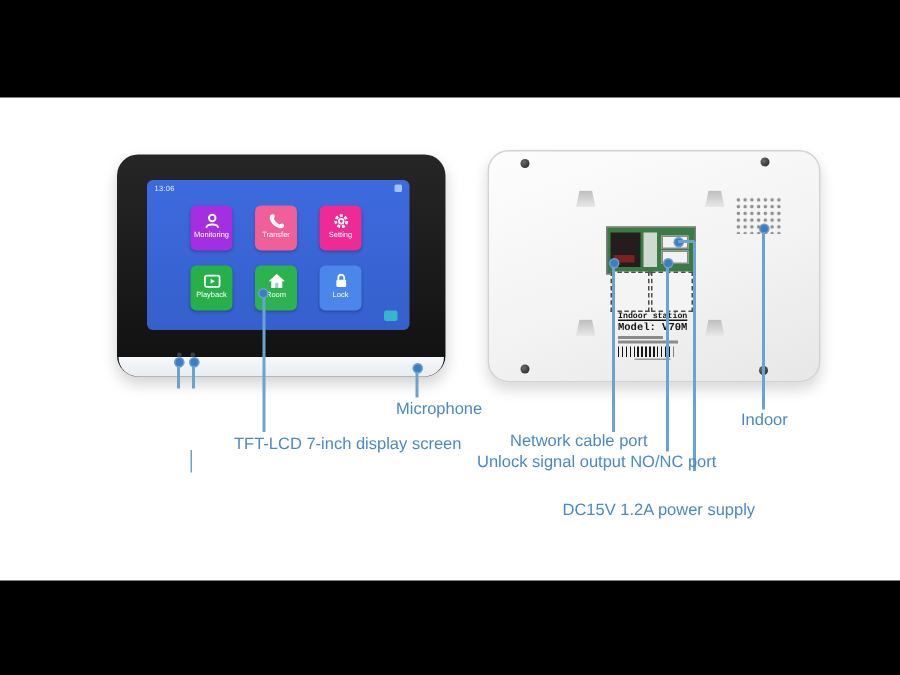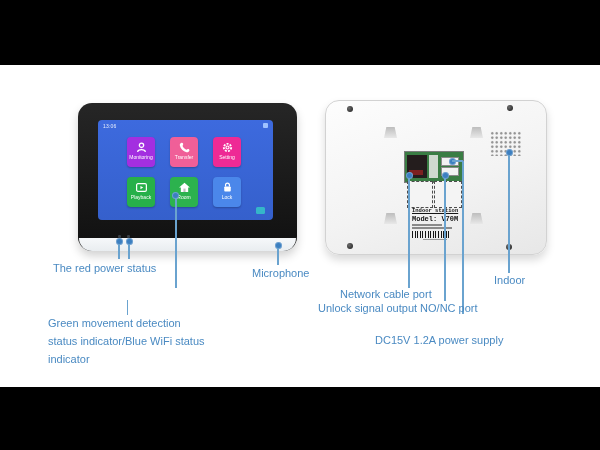--- a/index.html
+++ b/index.html
@@ -178,31 +178,26 @@
   <div class="vline" style="left:126.5px;top:300px;height:15px"></div>
   <div class="vline" style="left:175.2px;top:198px;height:90px"></div>
   <div class="vline" style="left:277.2px;top:248px;height:17px"></div>
   <div class="vline" style="left:408.2px;top:178px;height:110px"></div>
   <div class="vline" style="left:444.2px;top:178px;height:123px"></div>
   <div class="hline" style="left:452px;top:160.2px;width:11px"></div>
   <div class="vline" style="left:462.2px;top:161px;height:153px"></div>
   <div class="vline" style="left:508.2px;top:155px;height:118px"></div>
 
   <div class="ann" style="left:53px;top:260px">
-    <div>The red power status</div>
   </div>
 
-  <div class="ann" style="left:252px;top:265px">Microphone</div>
-
-
-  <div class="ann ann-wide" style="left:48px;top:314px">
-    <div>Green movement detection</div>
-    <div>status indicator/Blue WiFi status</div>
-    <div>indicator</div>
-  </div>
+  <div class="ann" style="left:264px;top:265px">Microphone</div>
+
+  <div class="ann" style="left:156px;top:288px">TFT-LCD 7-inch display screen</div>
+
 
   <div class="ann" style="left:340px;top:286px">Network cable port</div>
 
   <div class="ann" style="left:318px;top:300px">Unlock signal output NO/NC port</div>
 
   <div class="ann" style="left:375px;top:332px">DC15V 1.2A power supply</div>
 
   <div class="ann" style="left:494px;top:272px">Indoor</div>
 
 </div>

